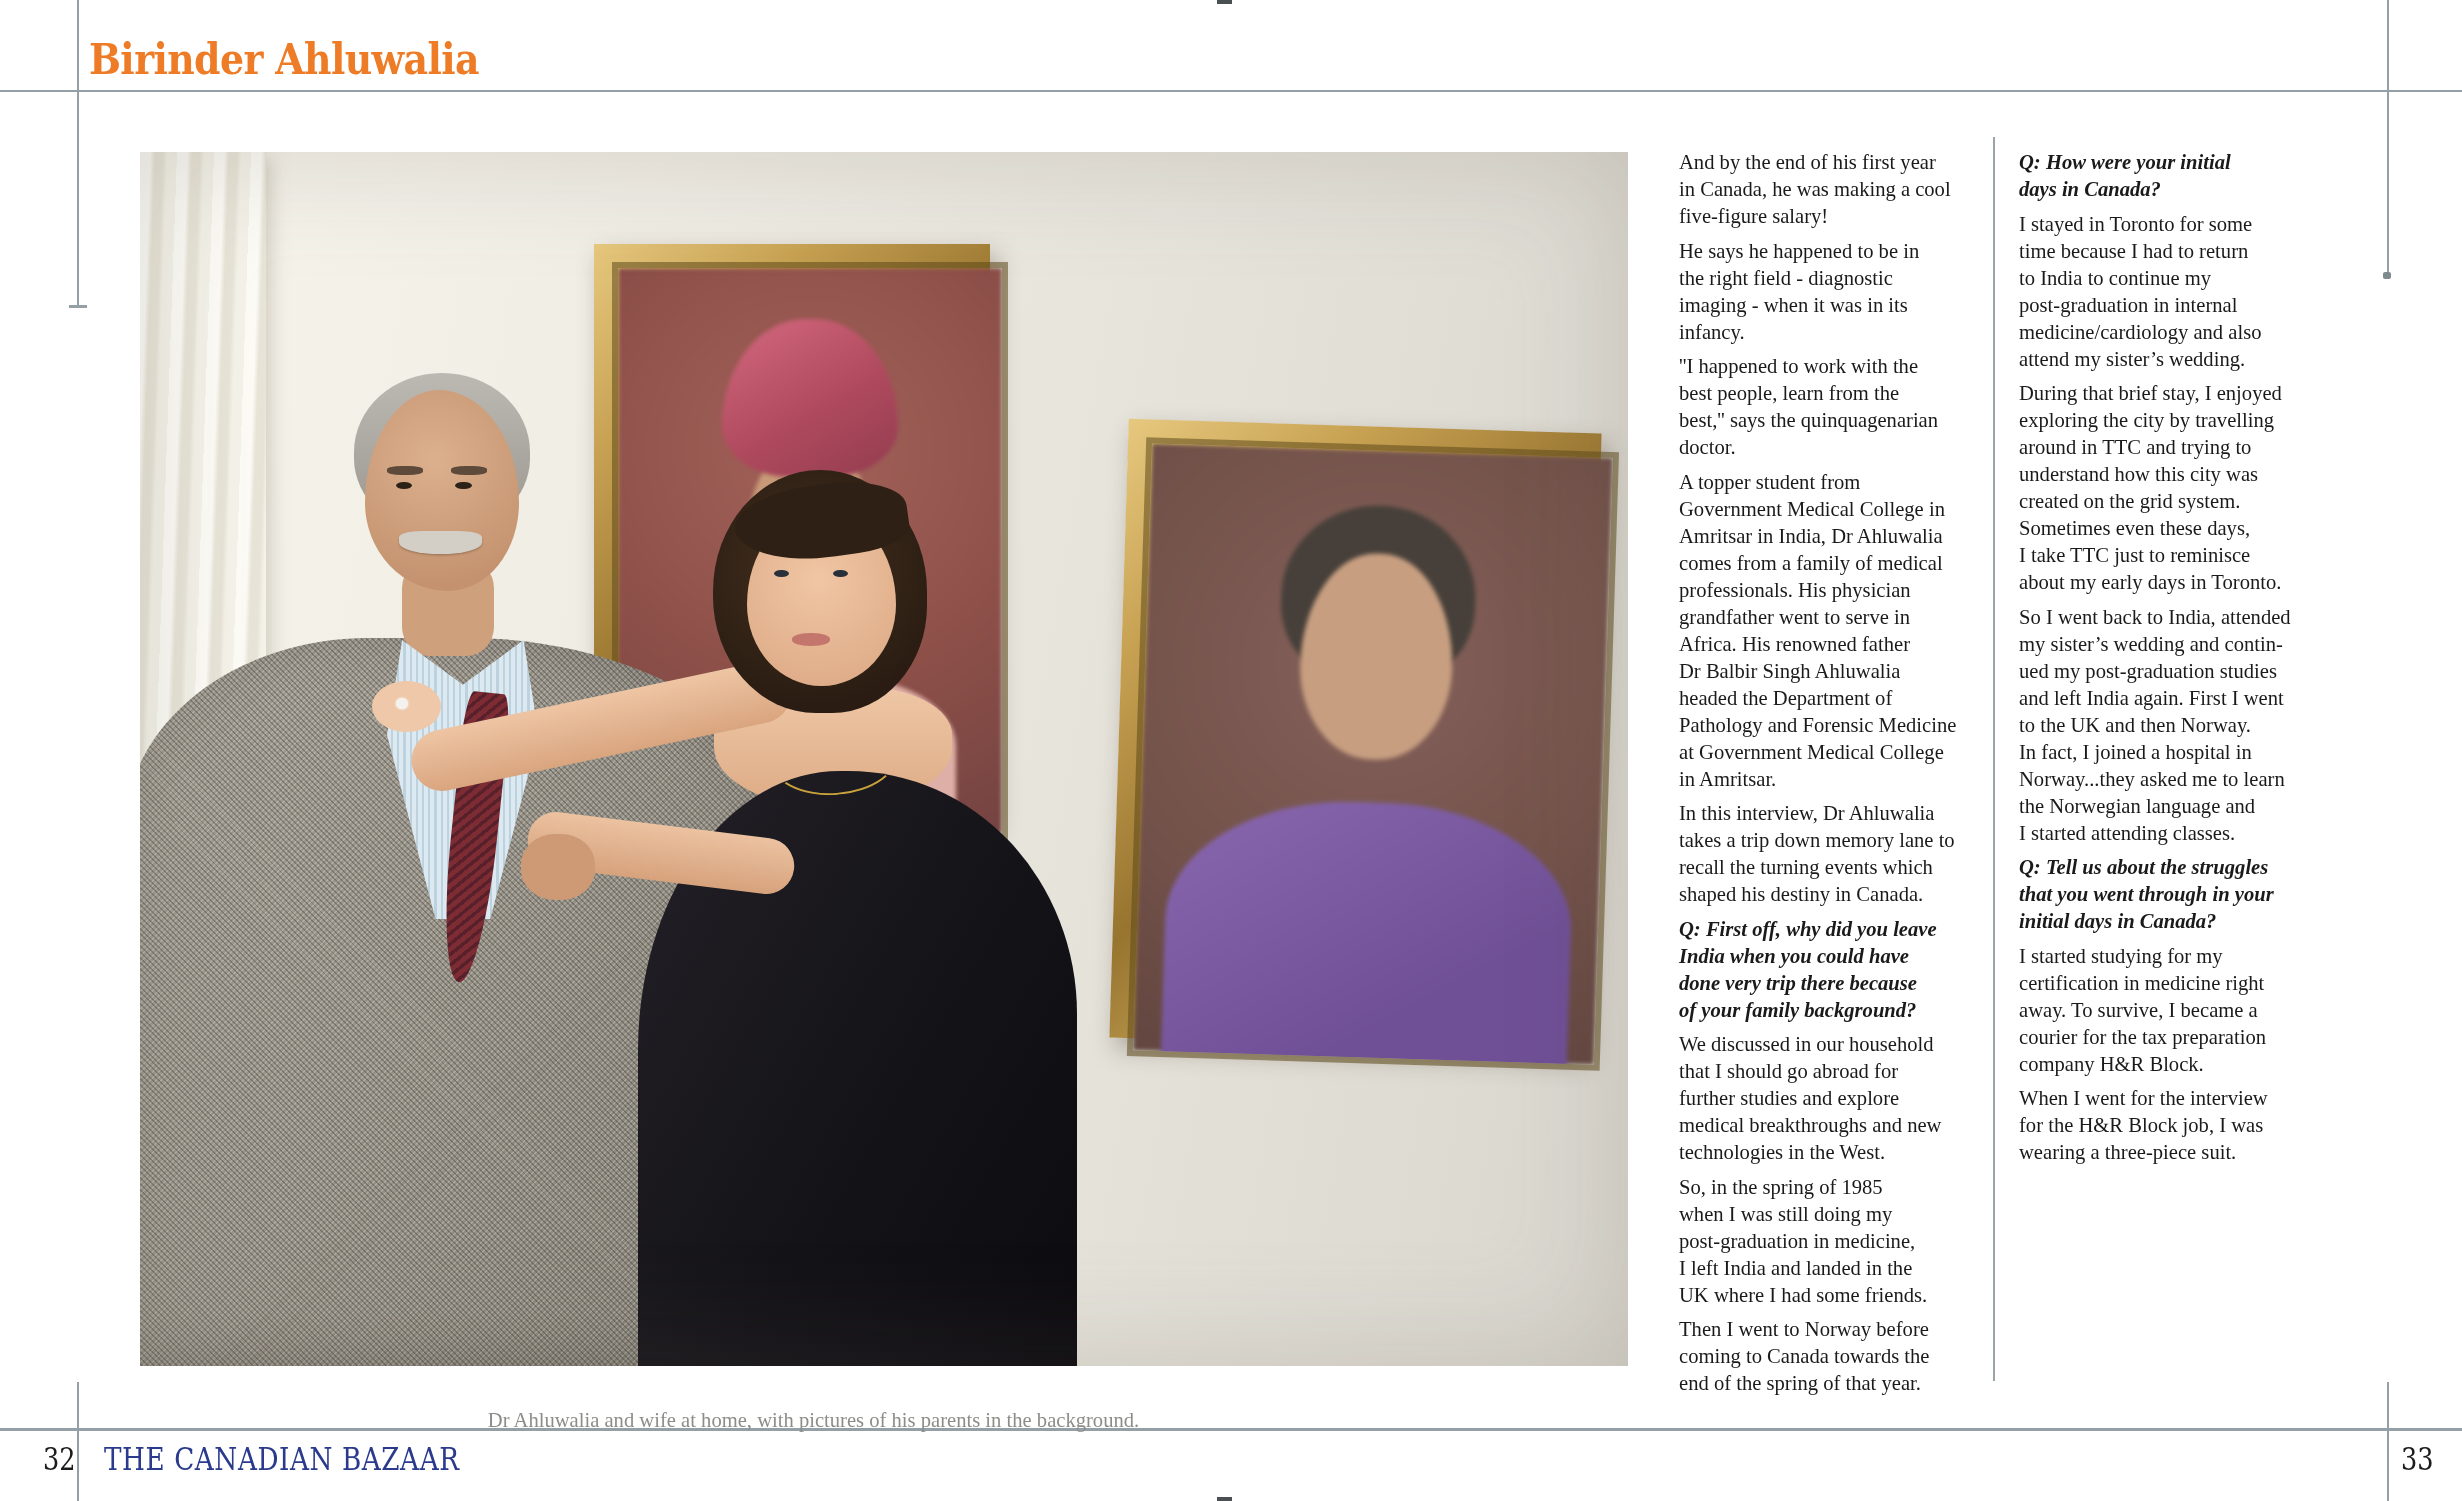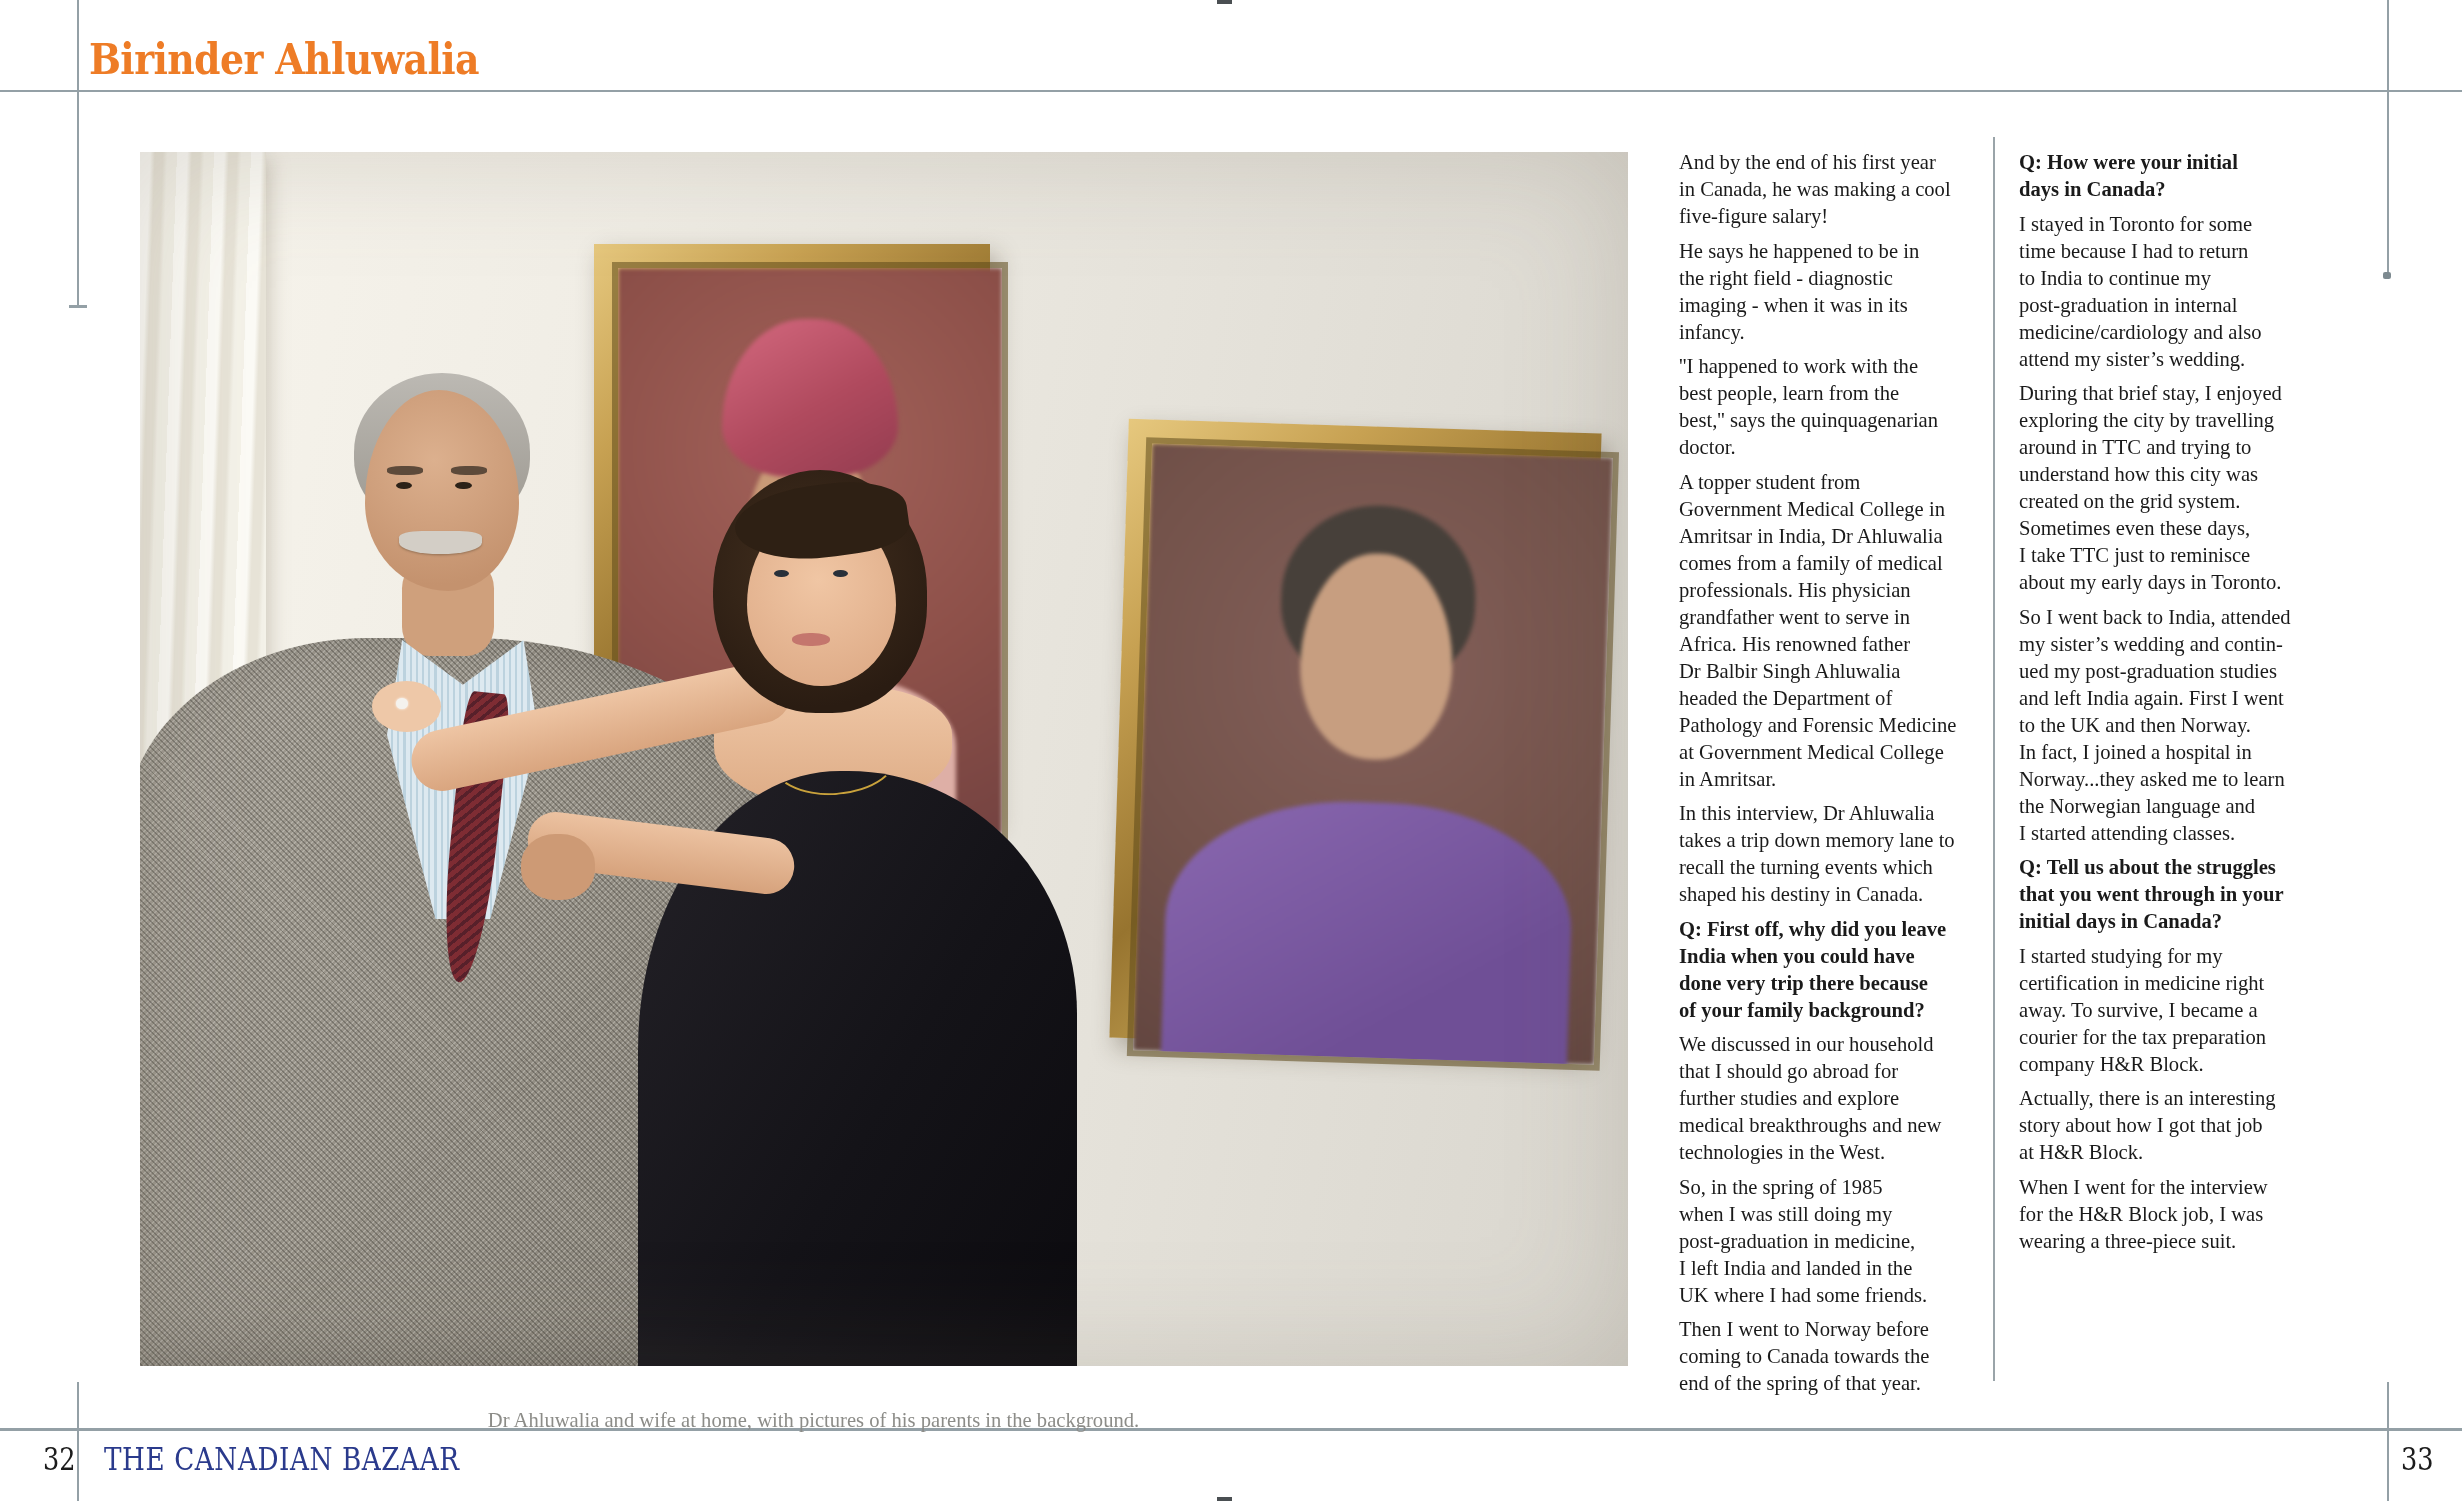--- a/index.html
+++ b/index.html
@@ -119,21 +119,21 @@
 
   
   .photo-caption{position:absolute;left:140px;top:1408px;width:1347px;text-align:center;
     font-size:20.6px;line-height:25px;color:var(--caption_gray);}
 
   
   .col{position:absolute;top:149px;font-size:20.6px;line-height:27px;color:var(--body_text);}
   .col-1{left:1679px;width:312px;}
   .col-2{left:2019px;width:357px;}
   .para{white-space:pre-line;margin:0 0 7.5px 0;}
-  .para.q{font-weight:bold;}
+  .para.q{font-weight:bold;font-style:italic;}
   .green-dot{color:var(--green_period);}
 
   
   .page-number{position:absolute;top:1440px;font-family:"DejaVu Serif",serif;font-size:32px;
     color:#1c1c1c;transform:scaleX(.8);transform-origin:left top;}
   .page-number-left{left:43px;}
   .page-number-right{left:2401px;}
   .publication{position:absolute;left:104px;top:1440px;font-family:"DejaVu Serif",serif;font-size:32px;
     color:var(--publication_navy);letter-spacing:0.7px;transform:scaleX(.82);transform-origin:left top;}
 </style>
@@ -282,23 +282,20 @@
 the Norwegian language and
 I started attending classes.</span></div>
     <div class="para q"><span>Q: Tell us about the struggles
 that you went through in your
 initial days in Canada?</span></div>
     <div class="para"><span>I started studying for my
 certification in medicine right
 away. To survive, I became a
 courier for the tax preparation
 company H&amp;R Block.</span></div>
-    <div class="para"><span>Actually, there is an interesting
-story about how I got that job
-at H&amp;R Block.</span></div>
     <div class="para"><span>When I went for the interview
 for the H&amp;R Block job, I was
 wearing a three-piece suit.</span></div>
   </div>
 
   <div class="page-number page-number-left">32</div>
   <div class="publication">THE CANADIAN BAZAAR</div>
   <div class="page-number page-number-right">33</div>
 
 </div>

